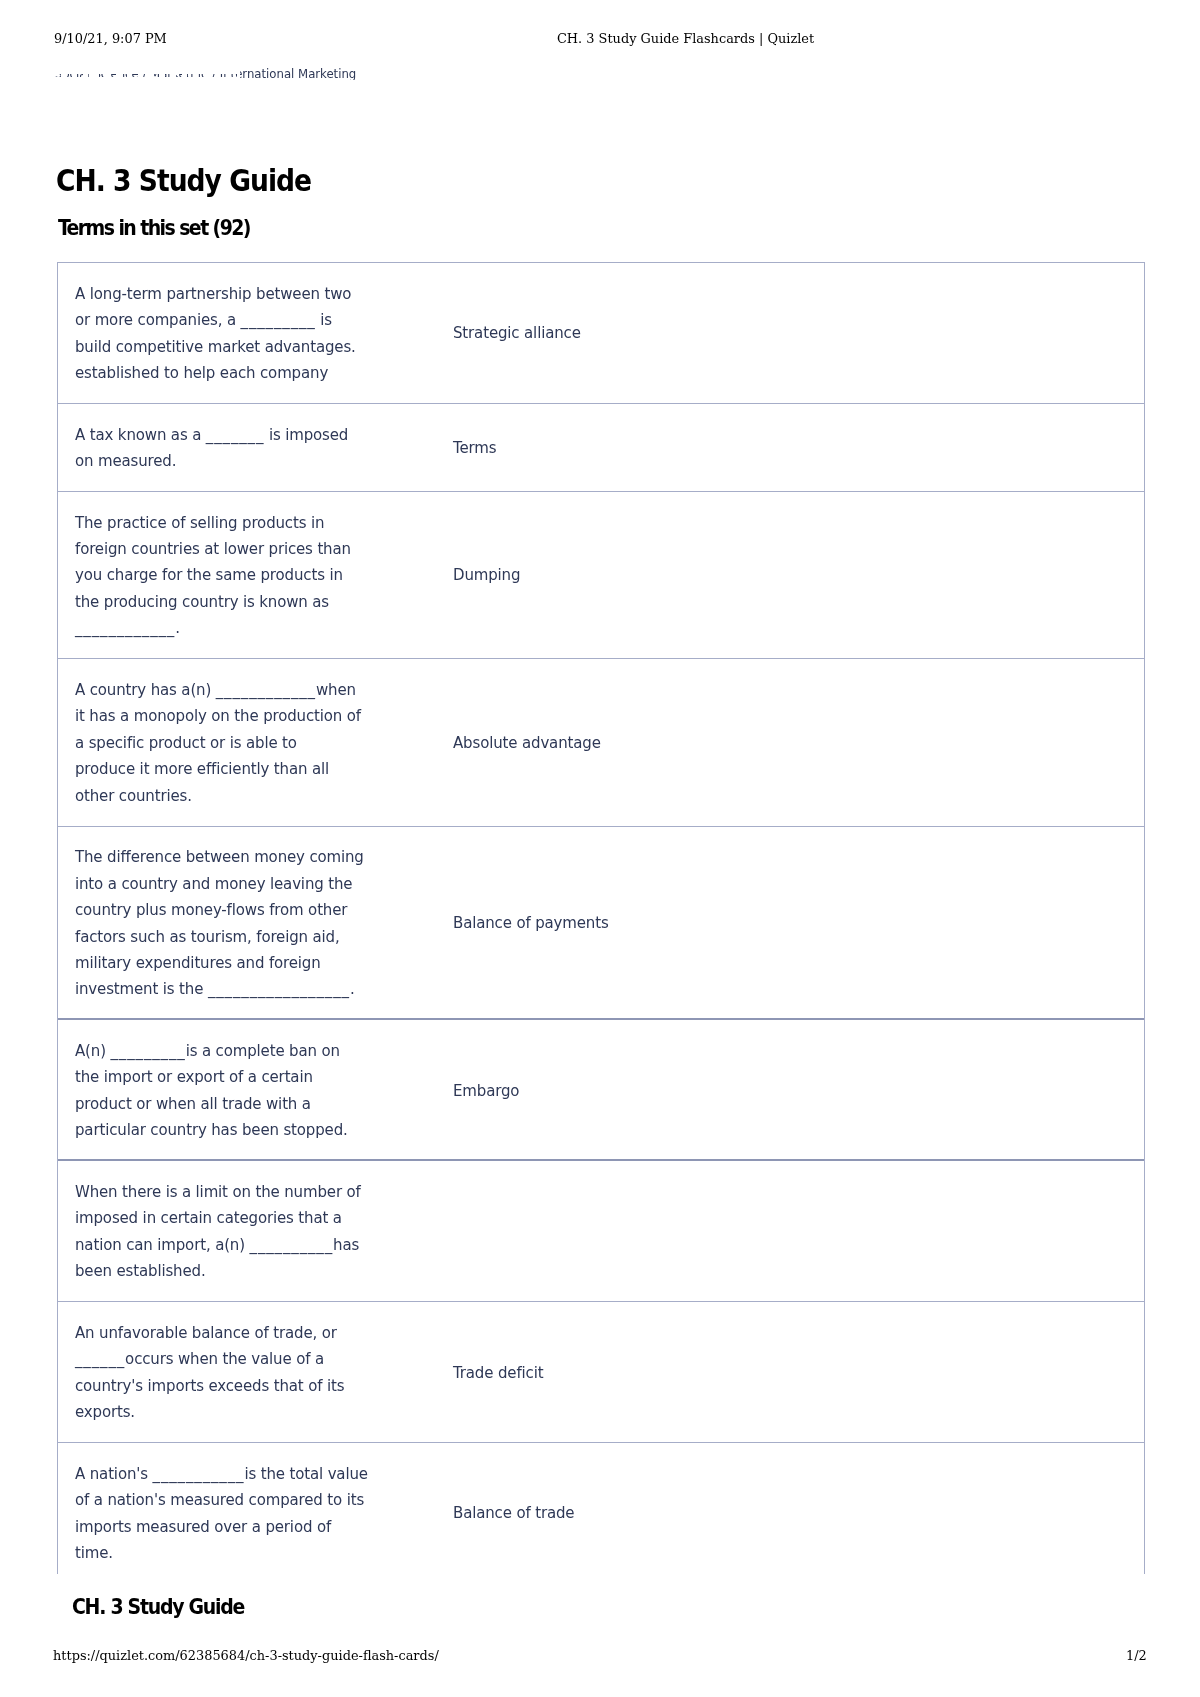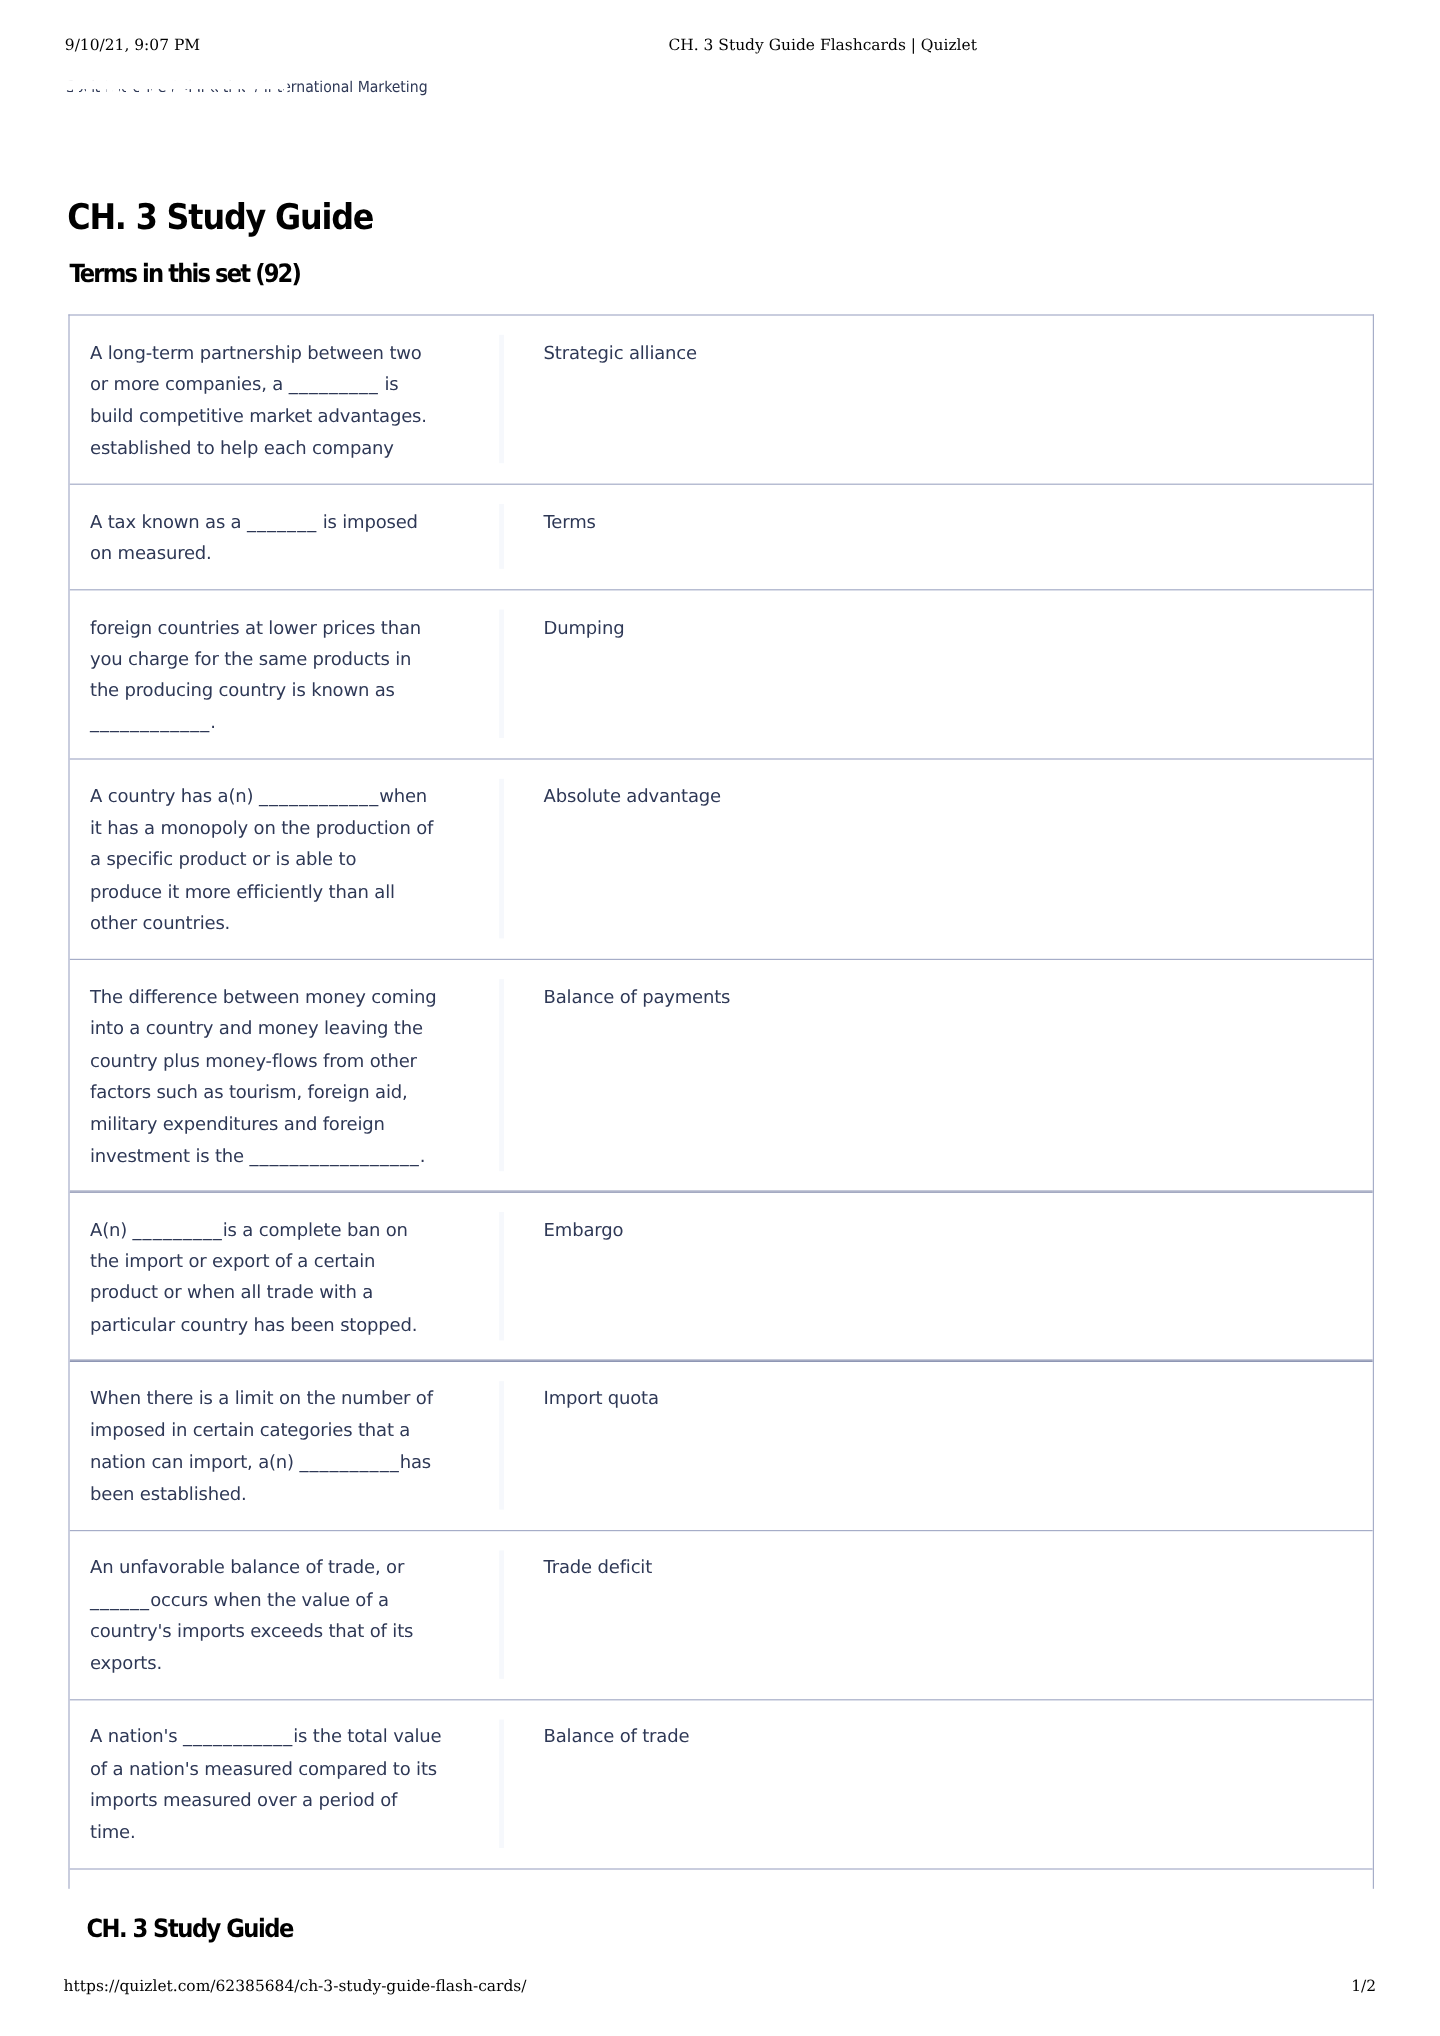--- a/index.html
+++ b/index.html
@@ -35,21 +35,21 @@
        letter-spacing:-1.56px;line-height:1;}
   #bottom-heading{position:absolute;left:72px;top:1597px;font-size:21px;
        letter-spacing:-1.26px;line-height:1;}
 
   #cards{position:absolute;left:57px;top:262px;width:1088px;height:1312px;
        border:1px solid #a6adc8;border-bottom:none;box-sizing:border-box;
        overflow:hidden;}
   .card-row{display:flex;border-bottom:1px solid #a6adc8;box-sizing:border-box;gap:20px;}
   .card-row.heavy{border-bottom-color:#8e96b4;box-shadow:inset 0 -1px 0 0 #8e96b4;}
   .term{width:338px;box-sizing:border-box;padding:17.6px 0 16.5px 17px;flex:none;}
-  .def-cell{flex:1;display:flex;box-sizing:border-box;}
+  .def-cell{flex:1;display:flex;box-sizing:border-box;align-items:center;}
   .divider{width:4px;background:#f6f8fc;margin:16px 0 17px 0;flex:none;}
   .def{padding:17.6px 0 16.5px 33px;}
   .term,.def{font-size:15px;line-height:26.45px;color:#2e3856;letter-spacing:-0.15px;}
   .term .ln,.def{white-space:pre;}
   .us{letter-spacing:0.85px;}
 </style>
 </head>
 <body>
 
 <div class="print-chrome" id="print-date">9/10/21, 9:07 PM</div>
@@ -78,20 +78,21 @@
         <div class="ln">A tax known as a <span class="us">_______</span> is imposed</div>
         <div class="ln">on measured.</div>
       </div>
       <div class="def-cell">
         <div class="divider"></div>
         <div class="def">Terms</div>
       </div>
     </div>
     <div class="card-row">
       <div class="term">
+        <div class="ln">The practice of selling products in</div>
         <div class="ln">foreign countries at lower prices than</div>
         <div class="ln">you charge for the same products in</div>
         <div class="ln">the producing country is known as</div>
         <div class="ln"><span class="us">____________</span>.</div>
       </div>
       <div class="def-cell">
         <div class="divider"></div>
         <div class="def">Dumping</div>
       </div>
     </div>
@@ -134,24 +135,20 @@
         <div class="def">Embargo</div>
       </div>
     </div>
     <div class="card-row">
       <div class="term">
         <div class="ln">When there is a limit on the number of</div>
         <div class="ln">imposed in certain categories that a</div>
         <div class="ln">nation can import, a(n) <span class="us">__________</span>has</div>
         <div class="ln">been established.</div>
       </div>
-      <div class="def-cell">
-        <div class="divider"></div>
-        <div class="def">Import quota</div>
-      </div>
     </div>
     <div class="card-row">
       <div class="term">
         <div class="ln">An unfavorable balance of trade, or</div>
         <div class="ln"><span class="us">______</span>occurs when the value of a</div>
         <div class="ln">country's imports exceeds that of its</div>
         <div class="ln">exports.</div>
       </div>
       <div class="def-cell">
         <div class="divider"></div>

